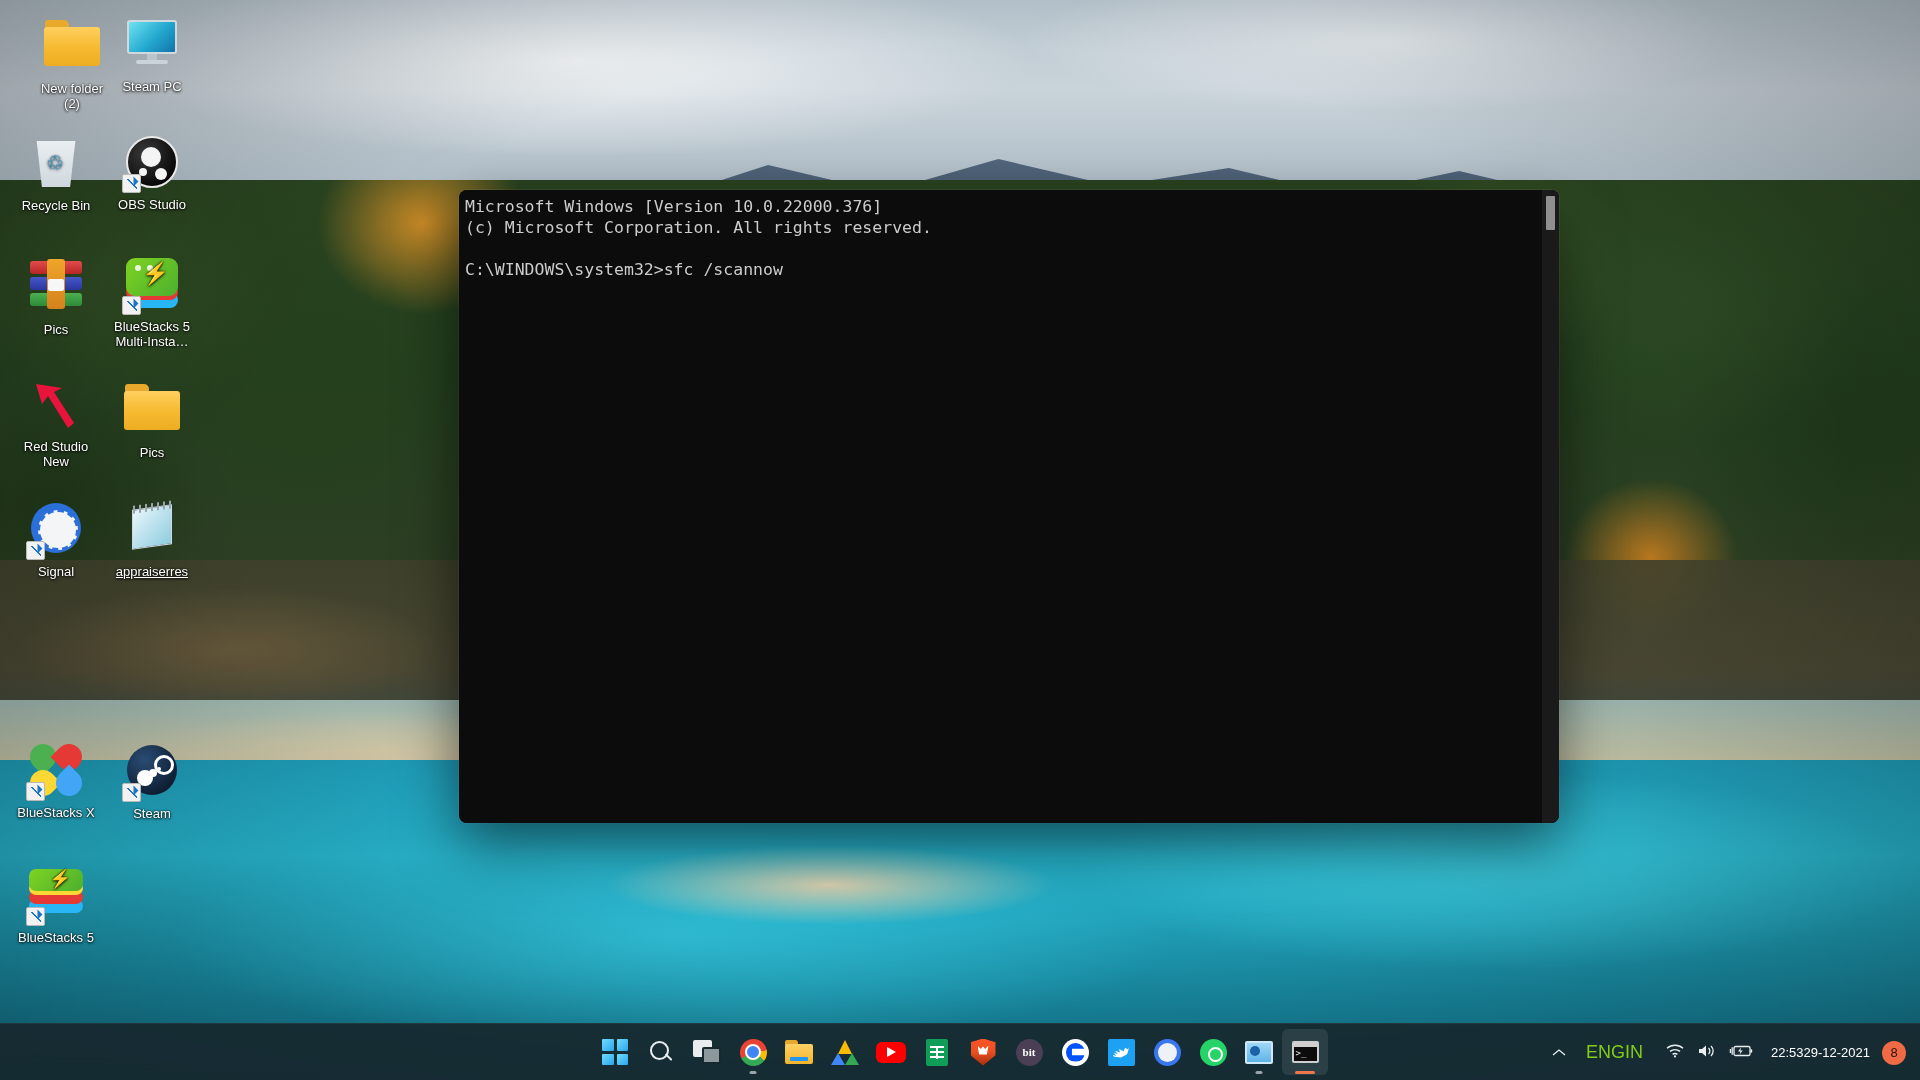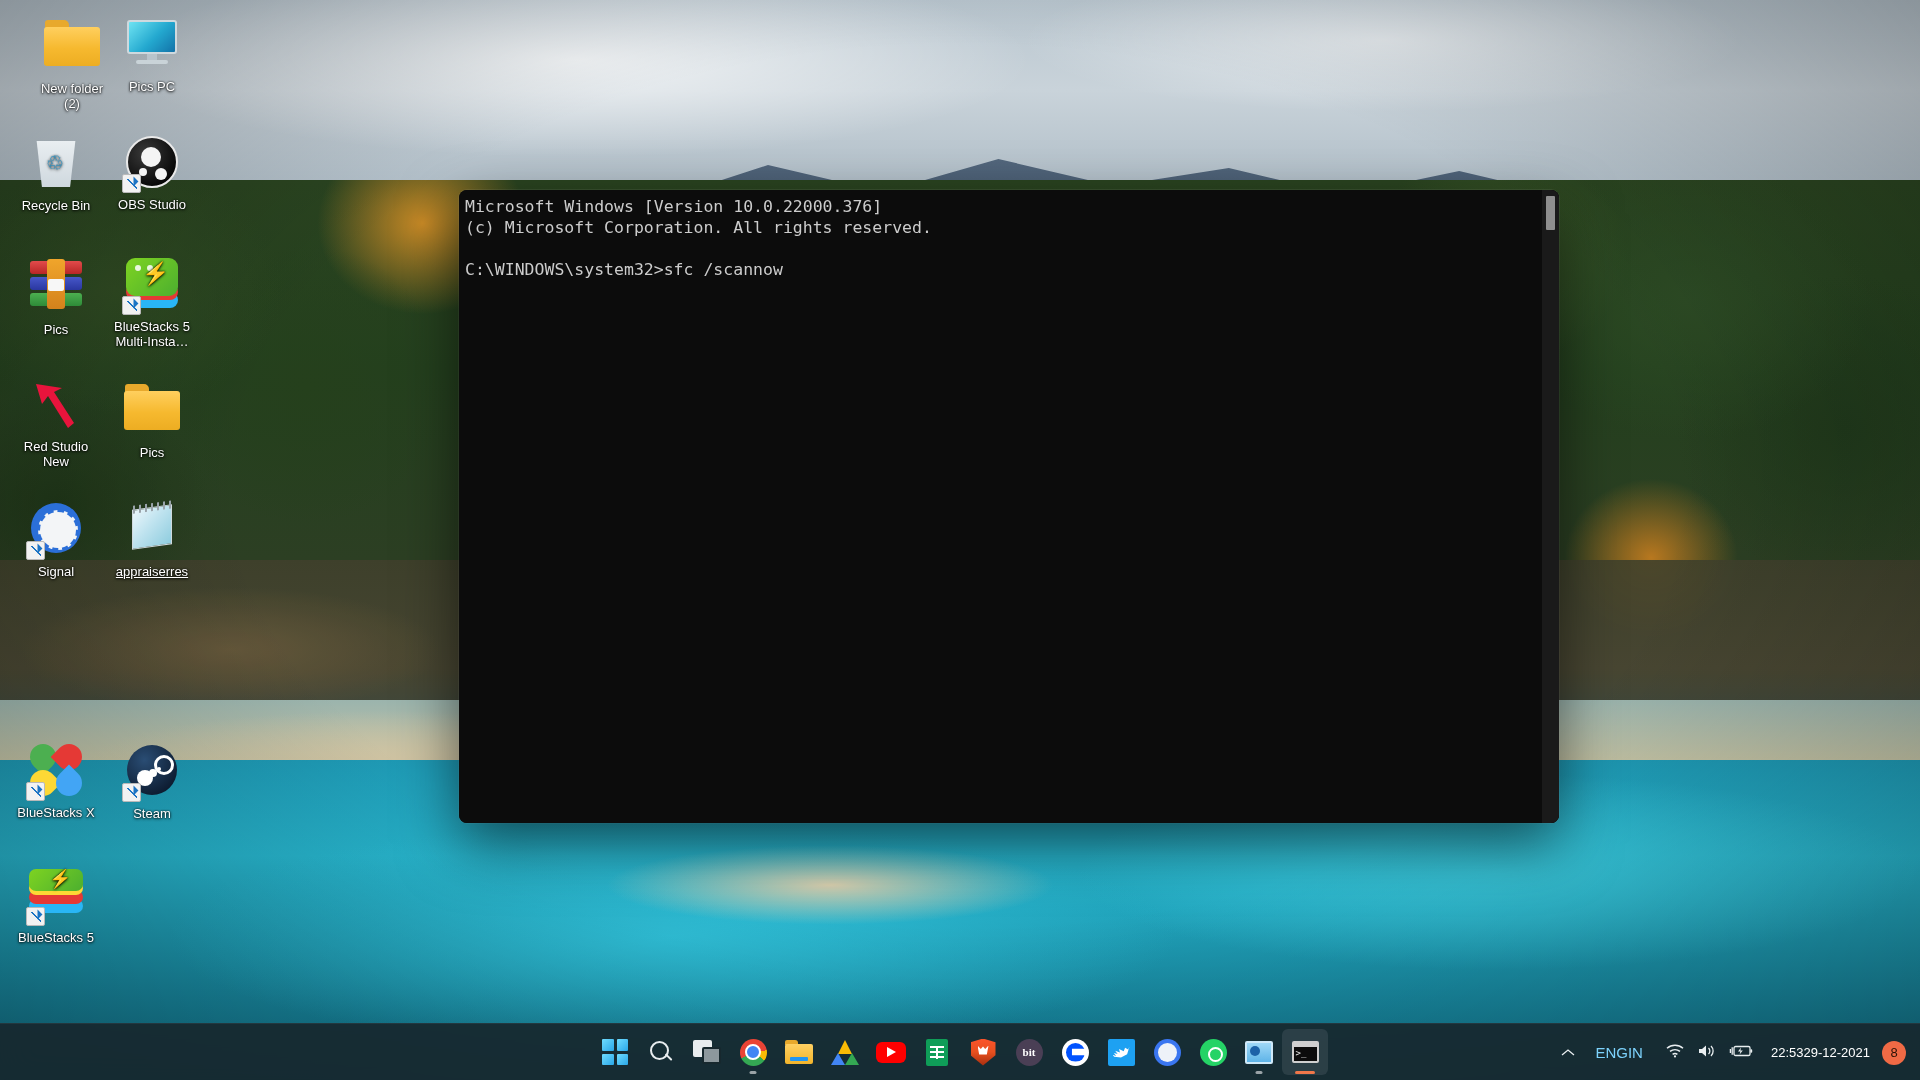--- a/index.html
+++ b/index.html
@@ -489,21 +489,21 @@
   }
 
   
   #tb-tray {
     position: absolute; right: 0; top: 0; height: 57px;
     display: flex; align-items: center; gap: 0px; padding-right: 14px;
   }
   .tray-btn { display: flex; align-items: center; justify-content: center; height: 46px; border-radius: 5px; }
   #tray-chevron { width: 34px; color: #e9eef0; font-size: 13px; }
   #tray-lang {
-    padding: 0 10px; color: #7dd3fc; font-size: 15px; line-height: 15px; text-align: center;
+    padding: 0 10px; color: #84cc16; font-size: 18px; line-height: 15px; text-align: center;
   }
   #tray-icons { display: flex; align-items: center; gap: 12px; padding: 0 12px; height: 46px; }
   #tray-clock {
     color: #ffffff; font-size: 13px; line-height: 16px; text-align: right;
     padding: 0 10px 0 6px;
   }
   #tray-badge {
     width: 24px; height: 24px; border-radius: 50%;
     background: #f06a45; color: #2b1206;
     font-size: 13px; display: flex; align-items: center; justify-content: center;
@@ -539,21 +539,21 @@
     </div>
 
     <div class="desk-icon" style="left:104px; top:8px;">
       <div class="desk-glyph">
         <div class="ic-pc">
             <div class="screen"></div>
             <div class="stand"></div>
             <div class="base"></div>
           </div>
       </div>
-      <span class="desk-label">Pics PC</span>
+      <span class="desk-label">Steam PC</span>
     </div>
 
     <div class="desk-icon" style="left:8px; top:128px;">
       <div class="desk-glyph">
         <div class="ic-bin">
             <div class="can"></div>
             <div class="tri">♲</div>
           </div>
       </div>
       <span class="desk-label">Recycle Bin</span>

